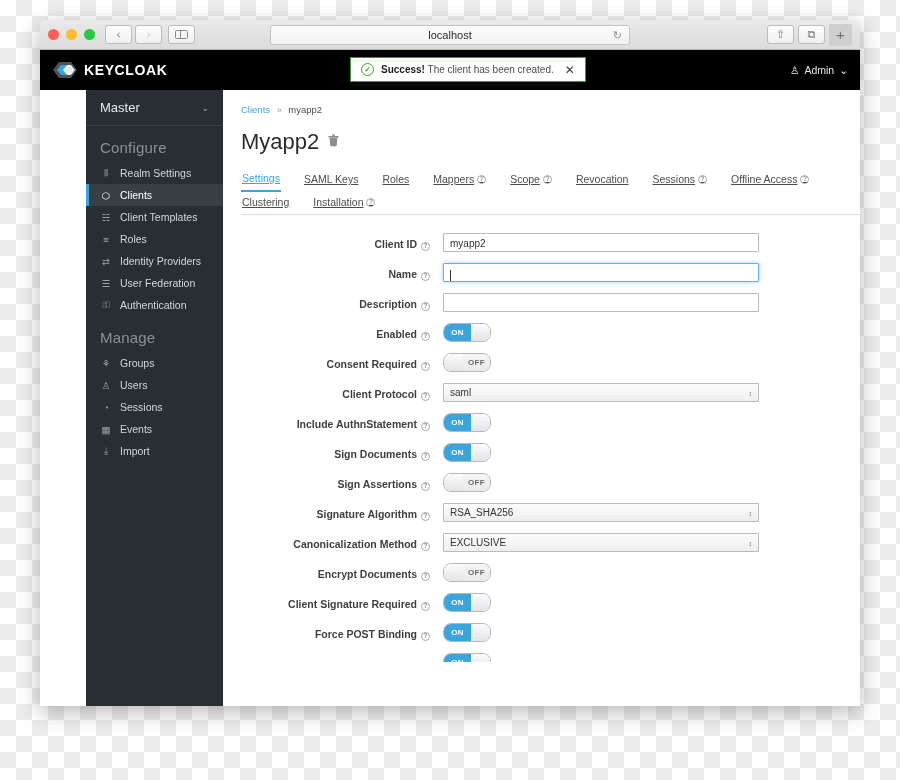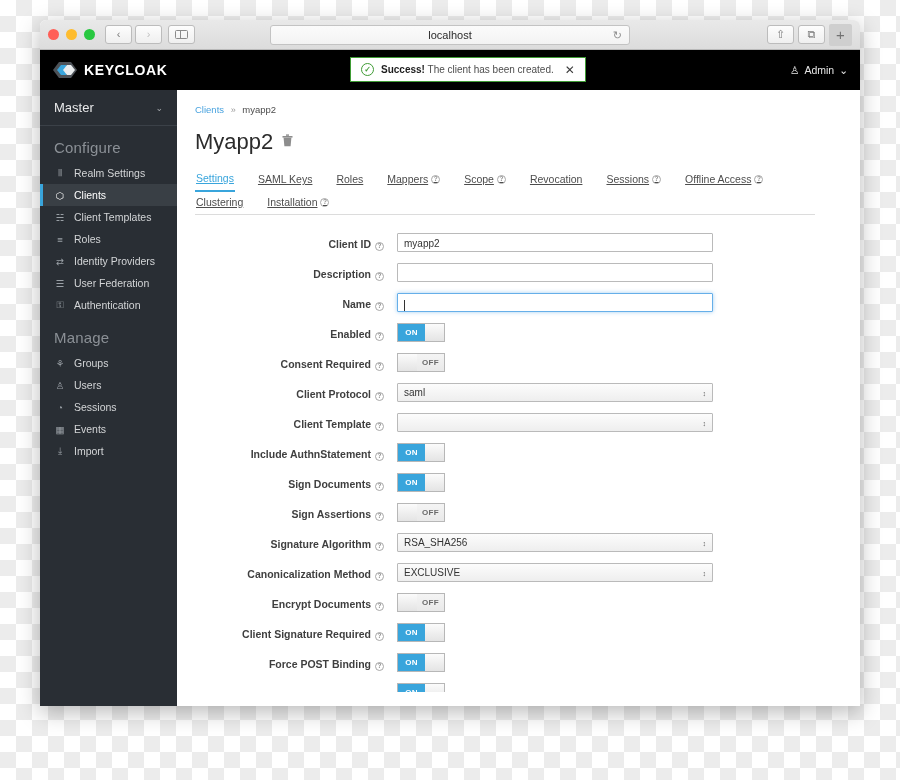--- a/index.html
+++ b/index.html
@@ -106,21 +106,21 @@
   }
   .alert b { color: #1d1d1d; }
   .alert-close {
     margin-left: 4px; color: #3c3c3c; font-size: 12px; line-height: 1;
   }
   .admin {
     margin-left: auto; color: #e6e6e6; font-size: 10.5px;
     display: flex; align-items: center; gap: 5px;
   }
 
-  .below { flex: 1; display: flex; min-height: 0; }
+  .below { flex: 1; display: flex; min-height: 0; margin-left: 46px; }
 
   
   .sidebar {
     width: 137px; flex: 0 0 137px; background: #292e34; color: #d1d3d4;
     display: flex; flex-direction: column;
   }
   .realm {
     height: 36px; flex: 0 0 36px; display: flex; align-items: center;
     padding: 0 14px; border-bottom: 1px solid #3b4148;
     font-size: 13px; color: #e8e9ea;
@@ -203,21 +203,21 @@
     background: linear-gradient(#fcfcfc,#eeeeee);
     font-size: 10px; color: #333; padding: 0 6px; line-height: 17px;
     position: relative;
   }
   .sel .arrows {
     position: absolute; right: 6px; top: 50%; transform: translateY(-50%);
     font-size: 7px; color: #555; line-height: 7px; text-align: center;
   }
 
   .toggle {
-    width: 48px; height: 19px; border: 1px solid #b7b7b7; border-radius: 0;
+    width: 48px; height: 19px; border: 1px solid #b7b7b7; border-radius: 8px;
     display: flex; overflow: hidden; background: #fff;
   }
   .toggle .seg {
     flex: 1; display: flex; align-items: center; justify-content: center;
     font-size: 8px; font-weight: bold; letter-spacing: .3px;
   }
   .toggle.on .seg.fill { background: #39a5dc; color: #fff; flex: 1.45; }
   .toggle.on .seg.knob { background: linear-gradient(#fbfbfb,#e4e4e4); flex: 1; }
   .toggle.off .seg.knob { background: linear-gradient(#fbfbfb,#e4e4e4); flex: 1; }
   .toggle.off .seg.fill {
@@ -409,34 +409,34 @@
               <div class="lbl">
                 <span class="lbl-text">Client ID</span>
                 <span class="q">?</span>
               </div>
               <div>
                 <div class="inp">myapp2</div>
               </div>
             </div>
             <div class="row">
               <div class="lbl">
+                <span class="lbl-text">Name</span>
+                <span class="q">?</span>
+              </div>
+              <div>
+                <div class="inp focused"><span class="caret"></span></div>
+              </div>
+            </div>
+            <div class="row">
+              <div class="lbl">
                 <span class="lbl-text">Description</span>
                 <span class="q">?</span>
               </div>
               <div>
                 <div class="inp"></div>
-              </div>
-            </div>
-            <div class="row">
-              <div class="lbl">
-                <span class="lbl-text">Name</span>
-                <span class="q">?</span>
-              </div>
-              <div>
-                <div class="inp focused"><span class="caret"></span></div>
               </div>
             </div>
             <div class="row">
               <div class="lbl">
                 <span class="lbl-text">Enabled</span>
                 <span class="q">?</span>
               </div>
               <div>
                 <div class="toggle on">
                   <span class="seg fill">ON</span>
@@ -460,29 +460,20 @@
               <div class="lbl">
                 <span class="lbl-text">Client Protocol</span>
                 <span class="q">?</span>
               </div>
               <div>
                 <div class="sel"><span>saml</span><span class="arrows">↕</span></div>
               </div>
             </div>
             <div class="row">
               <div class="lbl">
-                <span class="lbl-text">Client Template</span>
-                <span class="q">?</span>
-              </div>
-              <div>
-                <div class="sel"><span></span><span class="arrows">↕</span></div>
-              </div>
-            </div>
-            <div class="row">
-              <div class="lbl">
                 <span class="lbl-text">Include AuthnStatement</span>
                 <span class="q">?</span>
               </div>
               <div>
                 <div class="toggle on">
                   <span class="seg fill">ON</span>
                   <span class="seg knob"></span>
                 </div>
               </div>
             </div>

